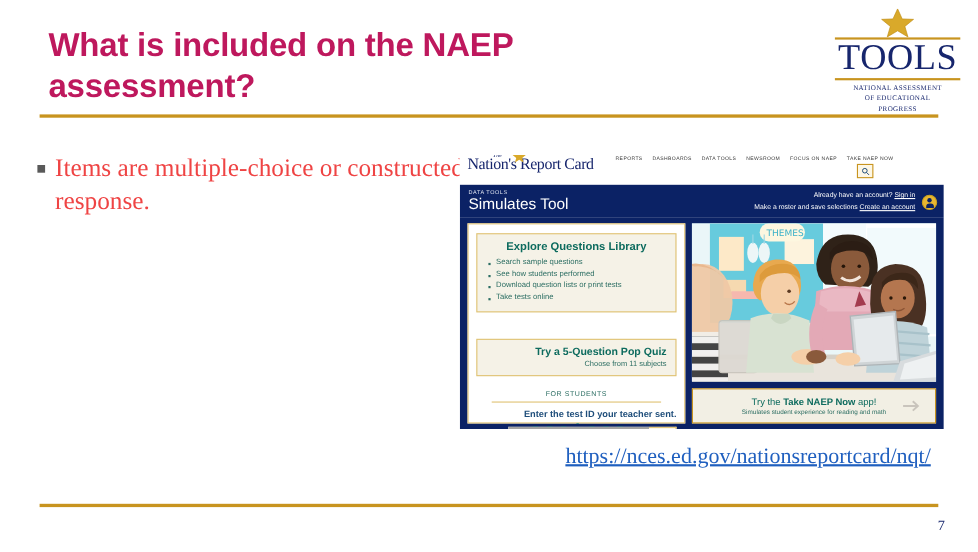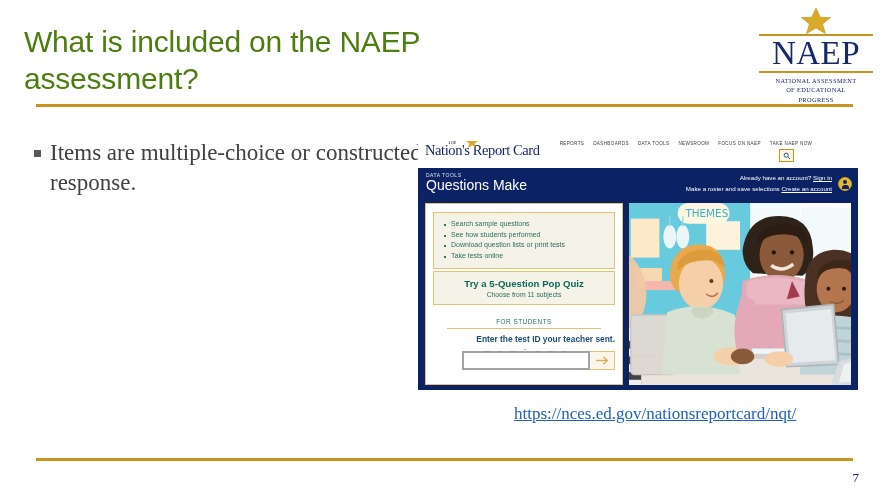--- a/index.html
+++ b/index.html
@@ -10,28 +10,28 @@
   body {
     width: 889px; height: 502px;
     position: relative;
     overflow: hidden;
     font-family: "Liberation Serif", serif;
   }
 
   
   #slide-title {
     position: absolute;
-    left: 24px; top: 24px;
+    left: 44px; top: 24px;
     width: 560px;
     font-family: "Liberation Sans", sans-serif;
-    font-weight: normal;
+    font-weight: bold;
     font-size: 30px;
     line-height: 1.22;
     letter-spacing: -0.2px;
-    color: #4d7c0f;
+    color: #be185d;
   }
 
   
   #naep-logo {
     position: absolute;
     left: 757px; top: 8px;
     width: 118px; height: 88px;
     text-align: center;
   }
   #naep-logo .star-wrap {
@@ -84,21 +84,21 @@
   #bullets .bullet-marker {
     flex: 0 0 auto;
     width: 7px; height: 7px;
     background: #595959;
     margin: 12px 9px 0 0;
   }
   #bullets .bullet-text {
     font-family: "Liberation Serif", serif;
     font-size: 23px;
     line-height: 1.3;
-    color: #404040;
+    color: #ef4444;
   }
 
   
   #embed {
     position: absolute;
     left: 418px; top: 141px;
     width: 440px; height: 249px;
     background: #ffffff;
     overflow: hidden;
   }
@@ -260,22 +260,22 @@
     position: relative;
   }
   #explore-box li::before {
     content: "";
     position: absolute;
     left: 2px; top: 5px;
     width: 2px; height: 2px;
     background: #2c6e63;
   }
   #quiz-box {
-    margin-top: 2px;
-    text-align: center;
+    margin-top: 24px;
+    text-align: right;
   }
   #quiz-box .quiz-title {
     font-family: "Liberation Sans", sans-serif;
     font-weight: bold;
     font-size: 9.6px;
     color: #0d6b5e;
   }
   #quiz-box .quiz-sub {
     font-family: "Liberation Sans", sans-serif;
     font-size: 6.8px;
@@ -376,21 +376,21 @@
     position: absolute;
     right: 12px; top: 50%;
     transform: translateY(-50%);
   }
 
   
   #source-link {
     position: absolute;
     left: 514px; top: 404px;
     font-family: "Liberation Serif", serif;
-    font-size: 17px;
+    font-size: 20px;
     color: #1f5fbf;
     text-decoration: underline;
     white-space: nowrap;
   }
 
   
   #footer-divider {
     position: absolute;
     left: 36px; top: 458px;
     width: 817px; height: 3px;
@@ -409,21 +409,21 @@
 
 <div id="slide-title">What is included on the NAEP assessment?</div>
 
 <div id="naep-logo">
   <div class="star-wrap">
     <svg class="star" width="34" height="26" viewBox="0 0 34 26">
       <polygon points="17,0 21.2,9.2 31.5,9.6 23.6,16 26.4,25.6 17,20 7.6,25.6 10.4,16 2.5,9.6 12.8,9.2" fill="#d9a92a" stroke="#c08c12" stroke-width="0.6"></polygon>
     </svg>
   </div>
   <div class="rule"></div>
-  <div class="wordmark">NAEP</div>
+  <div class="wordmark">TOOLS</div>
   <div class="rule"></div>
   <div class="tagline">
     <div>NATIONAL ASSESSMENT</div>
     <div>OF EDUCATIONAL</div>
     <div>PROGRESS</div>
   </div>
 </div>
 
 <div id="title-divider"></div>
 
@@ -455,39 +455,40 @@
     <div id="nrc-search">
       <svg width="8" height="8" viewBox="0 0 8 8">
         <circle cx="3.2" cy="3.2" r="2.1" fill="none" stroke="#1e4d7a" stroke-width="0.9"></circle>
         <line x1="4.8" y1="4.8" x2="7" y2="7" stroke="#1e4d7a" stroke-width="0.9"></line>
       </svg>
     </div>
   </div>
 
   <div id="tool-banner">
     <div class="eyebrow">DATA TOOLS</div>
-    <div class="tool-title">Questions Make</div>
+    <div class="tool-title">Simulates Tool</div>
     <div class="acct">
       <div>
         <span>Already have an account?</span>
         <a href="#">Sign in</a>
       </div>
       <div>
         <span>Make a roster and save selections</span>
         <a href="#">Create an account</a>
       </div>
     </div>
     <div id="acct-avatar"></div>
   </div>
 
   <div id="tool-body">
 
     <div id="left-card">
 
       <div class="gold-box" id="explore-box">
+        <div class="box-title">Explore Questions Library</div>
         <ul>
           <li>Search sample questions</li>
           <li>See how students performed</li>
           <li>Download question lists or print tests</li>
           <li>Take tests online</li>
         </ul>
       </div>
 
       <div class="gold-box" id="quiz-box">
         <div class="quiz-title">Try a 5-Question Pop Quiz</div>
@@ -595,20 +596,30 @@
             <path d="M142 82 L182 78 L186 124 L146 126 Z" fill="#cfd4d6" stroke="#aeb4b7" stroke-width="1.2"></path>
             <path d="M145 85 L180 81.5 L183.5 121 L148.5 123 Z" fill="#e6eaec"></path>
             <ellipse cx="140" cy="120" rx="11" ry="6" fill="#f5cfa8"></ellipse>
           </g>
 
           <path d="M186 122 L220 112 L220 140 L180 140 Z" fill="#d8dcde"></path>
           <path d="M190 124 L220 115 L220 136 L186 138 Z" fill="#eef1f2"></path>
         </svg>
       </div>
 
+      <div id="app-banner">
+        <div class="app-line1">
+          <span>Try the </span><b>Take NAEP Now</b><span> app!</span>
+        </div>
+        <div class="app-line2">Simulates student experience for reading and math</div>
+        <svg class="app-arrow" width="18" height="13" viewBox="0 0 18 13">
+          <line x1="1" y1="6.5" x2="14" y2="6.5" stroke="#c9c4bc" stroke-width="1.8"></line>
+          <polyline points="9.8,2.2 14.4,6.5 9.8,10.8" fill="none" stroke="#c9c4bc" stroke-width="1.8"></polyline>
+        </svg>
+      </div>
     </div>
   </div>
 </div>
 
 <a id="source-link" href="#">https://nces.ed.gov/nationsreportcard/nqt/</a>
 
 <div id="footer-divider"></div>
 <div id="page-number">7</div>
 
 </body></html>

